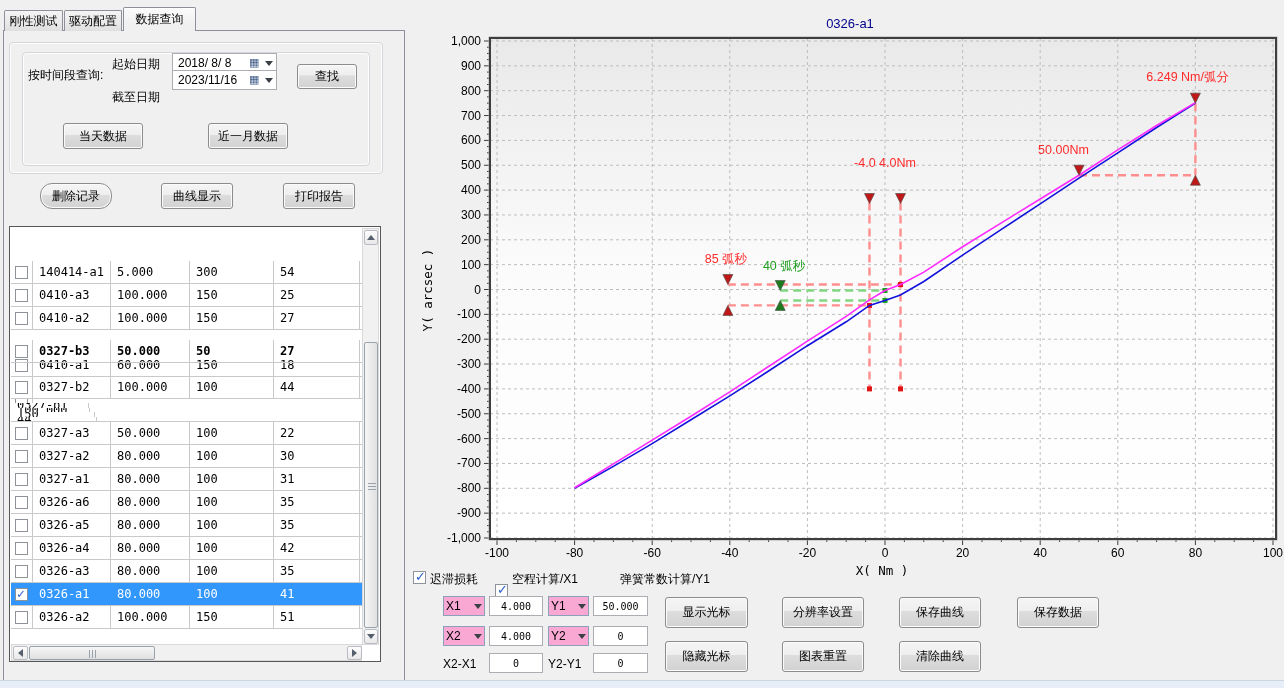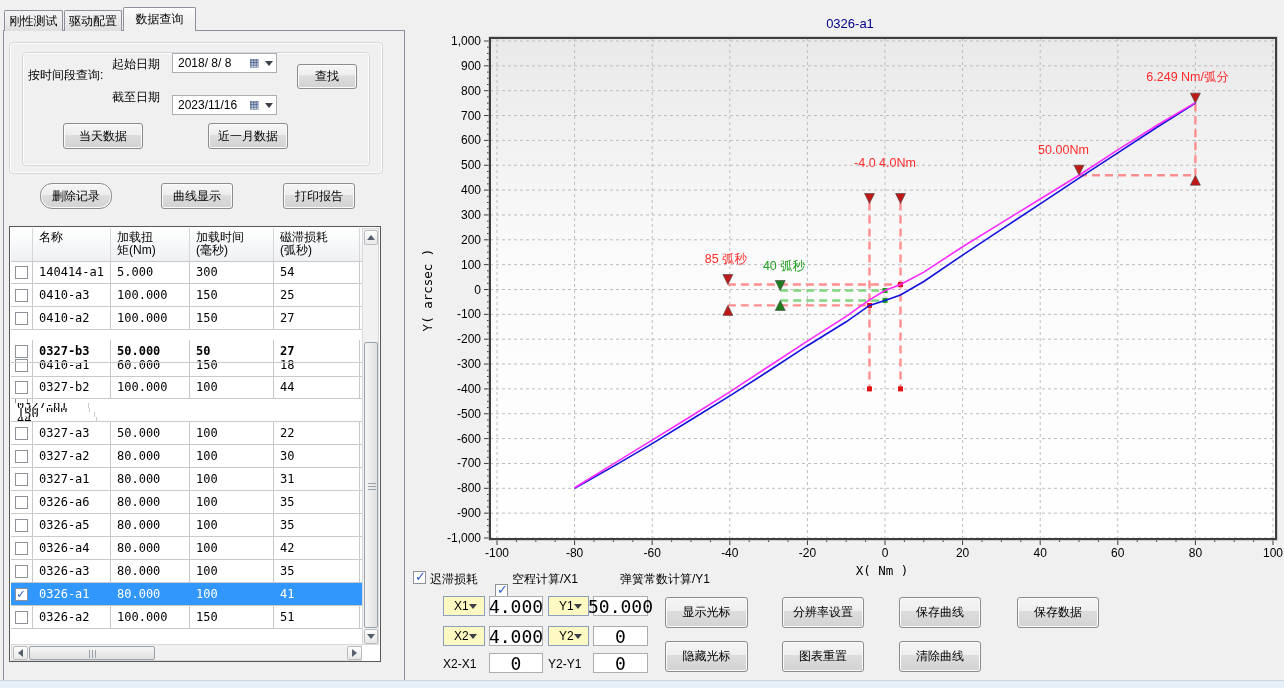--- a/index.html
+++ b/index.html
@@ -30,22 +30,22 @@
     border:1px solid #8c8c8c;border-radius:3px;
     box-shadow:inset 0 0 0 1px #fbfbfb;
     display:flex;align-items:center;justify-content:center;
     font-size:12px;cursor:default;
   }
   
   .dateinput{background:#fff;border:1px solid #abadb3;display:flex;align-items:center;padding:0 3px 0 5px;}
   .dateinput .val{flex:1;}
   .cal-icon{width:13px;height:12px;font-size:11px;line-height:11px;color:#46608c;margin-right:3px;}
   .dd-arrow{width:0;height:0;border-left:4px solid transparent;border-right:4px solid transparent;border-top:5px solid #3b3f46;}
-  .combo{background:#fef9c3;border:1px solid #8ba0b9;display:flex;align-items:center;justify-content:space-between;padding:0 10px;}
-  .num{background:#fff;border:1px solid #abadb3;display:flex;align-items:center;justify-content:center;font-family:"DejaVu Sans Mono",monospace;font-size:18px;}
+  .combo{background:#f9a8d4;border:1px solid #8ba0b9;display:flex;align-items:center;justify-content:space-between;padding:0 2px;}
+  .num{background:#fff;border:1px solid #abadb3;display:flex;align-items:center;justify-content:center;font-family:"DejaVu Sans Mono",monospace;font-size:10px;}
   .plain-label{display:flex;align-items:center;}
   
   .cb{width:13px;height:13px;background:#fff;border:1px solid #8e9299;position:relative;box-sizing:border-box;}
   .cb.checked::after{content:"\2713";position:absolute;left:1px;top:-3px;font-size:13px;font-weight:bold;color:#2b5cc8;}
   
   .tbl{left:9px;top:226px;width:372px;height:436px;border:1px solid #575757;background:#fff;}
   .thead{position:absolute;left:1px;top:1px;width:351px;height:33px;
     background:linear-gradient(#ffffff,#f6f7f9 55%,#eef0f3);border-bottom:1px solid #c9c9c9;display:flex;}
   .th{border-right:1px solid #d6d6d6;white-space:pre-line;line-height:13px;padding:3px 0 0 6px;box-sizing:border-box;}
   .trow{position:absolute;left:1px;width:351px;height:23px;display:flex;border-bottom:1px solid #c9c9c9;box-sizing:border-box;
@@ -83,44 +83,34 @@
 <div class="abs groupbox" style="left:22px;top:52px;width:348px;height:114px;"></div>
 <div class="abs" style="left:28px;top:67px;">按时间段查询:</div>
 
 <div class="abs" style="left:112px;top:56px;">起始日期</div>
 <div class="abs dateinput" style="left:172px;top:53px;width:105px;height:20px;">
   <span class="val">2018/ 8/ 8</span>
   <span class="cal-icon">▦</span>
   <span class="dd-arrow"></span>
 </div>
 <div class="abs" style="left:112px;top:89px;">截至日期</div>
-<div class="abs dateinput" style="left:172px;top:70px;width:105px;height:20px;margin-top:25px;">
+<div class="abs dateinput" style="left:172px;top:70px;width:105px;height:20px;">
   <span class="val">2023/11/16</span>
   <span class="cal-icon">▦</span>
   <span class="dd-arrow"></span>
 </div>
 <div class="abs btn" style="left:297px;top:64px;width:60px;height:25px;">查找</div>
 <div class="abs btn" style="left:63px;top:123px;width:80px;height:26px;">当天数据</div>
 <div class="abs btn" style="left:208px;top:123px;width:80px;height:26px;">近一月数据</div>
 
 <div class="abs btn" style="left:40px;top:183px;width:72px;height:26px;border-radius:12px;">删除记录</div>
 <div class="abs btn" style="left:161px;top:183px;width:72px;height:26px;">曲线显示</div>
 <div class="abs btn" style="left:283px;top:183px;width:72px;height:26px;">打印报告</div>
 
 <div class="abs tbl">
-  <div class="thead" id="thead">
-      <div class="th c0"></div>
-      <div class="th c1">名称</div>
-      <div class="th c2">加载扭
-矩(Nm)</div>
-      <div class="th c3">加载时间
-(毫秒)</div>
-      <div class="th c4">磁滞损耗
-(弧秒)</div>
-    </div>
   <div id="rows">
       <div class="trow" style="top:34px;">
         <div class="td c0">
           <div class="cb"></div>
         </div>
         <div class="td c1">140414-a1</div>
         <div class="td c2">5.000</div>
         <div class="td c3">300</div>
         <div class="td c4">54</div>
       </div>

